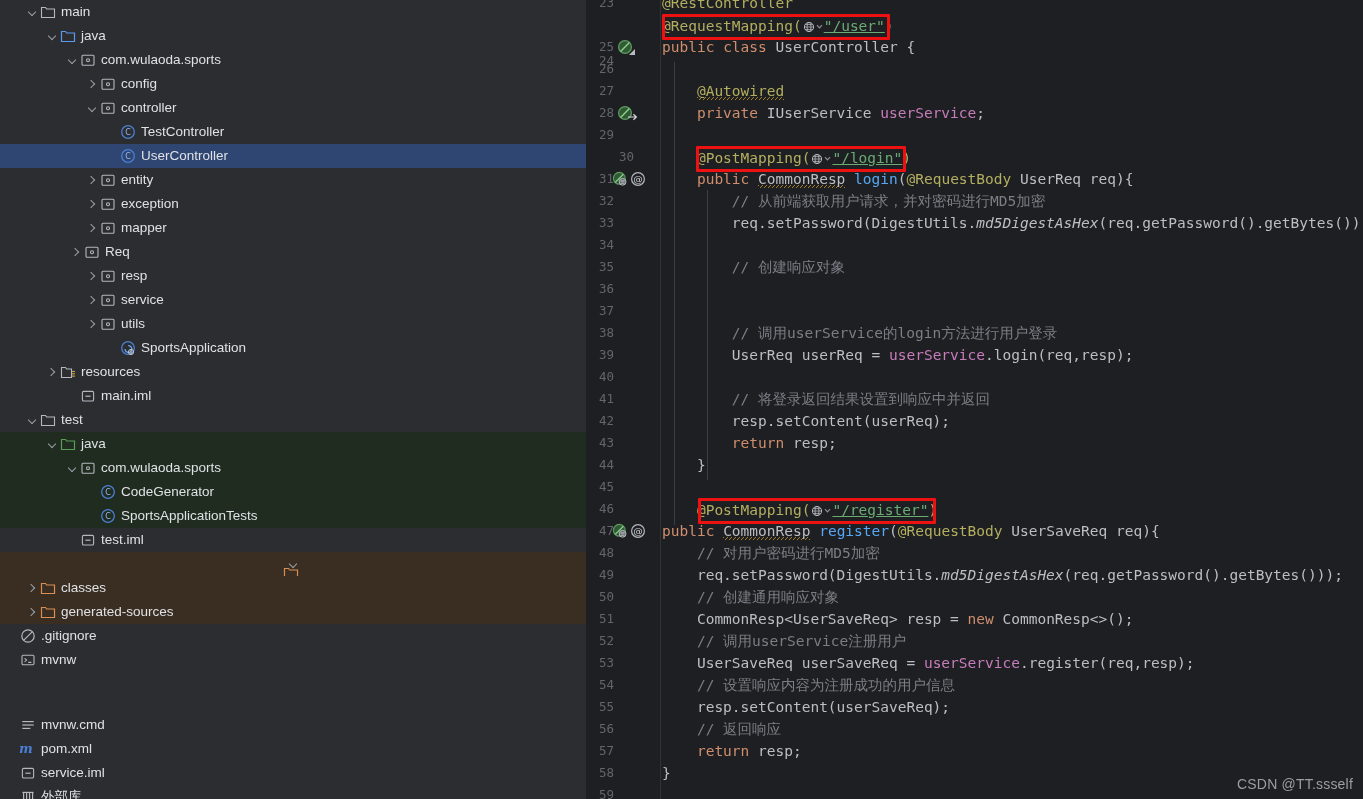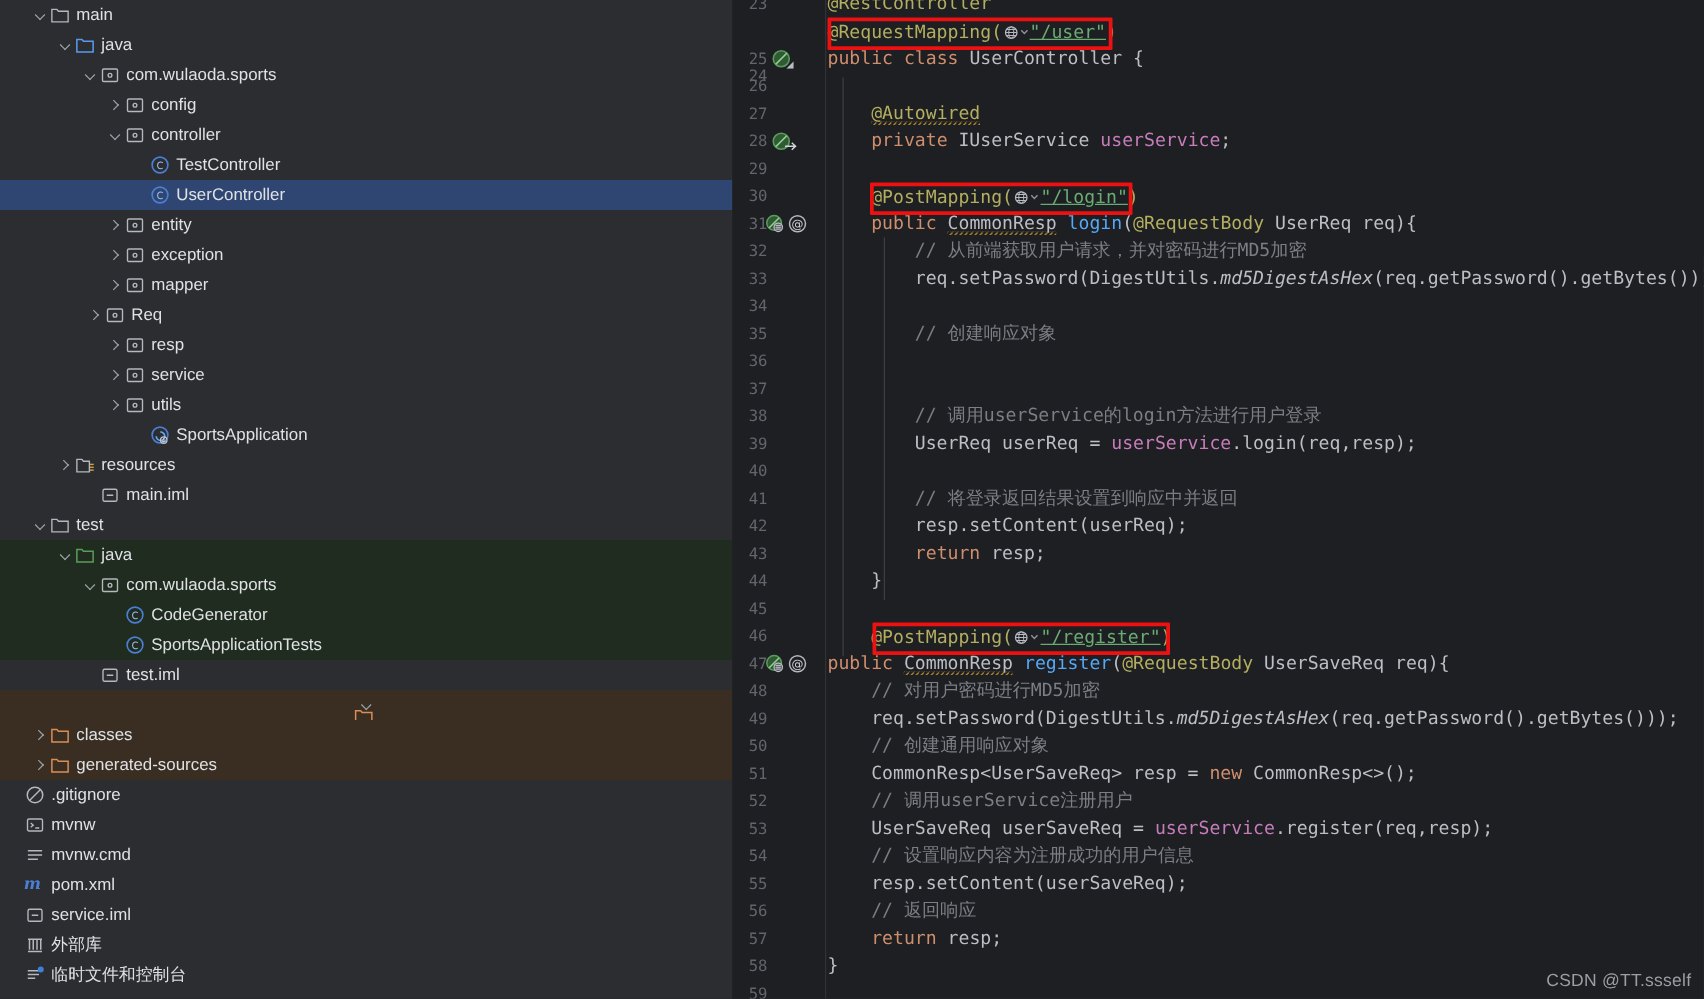--- a/index.html
+++ b/index.html
@@ -442,21 +442,21 @@
       <div class="tree-row" style="padding-left: 6px;">
         <span class="twisty "></span>
         <span class="ic">
           <svg width="16" height="16" viewBox="0 0 16 16">
             <rect x="2" y="3.2" width="12" height="9.6" rx="1.2" fill="none" stroke="#b4b8bf" stroke-width="1.1"></rect>
             <path d="M4.6 6.4l2 1.7-2 1.7M8.2 10.4h3.2" stroke="#b4b8bf" stroke-width="1.1" fill="none"></path>
           </svg>
         </span>
         <span class="lbl">mvnw</span>
       </div>
-      <div class="tree-row" style="padding-left: 6px;">
+      <div class="tree-row" style="padding-left: 6px; margin-top: 41px;">
         <span class="twisty "></span>
         <span class="ic">
           <svg width="16" height="16" viewBox="0 0 16 16">
             <g stroke="#b4b8bf" stroke-width="1.2">
               <path d="M2.3 4.6h11.4"></path>
               <path d="M2.3 8h11.4"></path>
               <path d="M2.3 11.4h8"></path>
             </g>
           </svg>
         </span>
@@ -539,21 +539,21 @@
           <span class="gmark" style="left:31px;"><svg width="16" height="16" viewBox="0 0 16 16">
               <circle cx="8" cy="8" r="6.4" fill="#2f5a33" stroke="#5c9a5e" stroke-width="1.3"></circle>
               <path d="M3.6 12.4L12.4 3.6" stroke="#8fd08f" stroke-width="1.4"></path>
             </svg><svg width="10" height="10" viewBox="0 0 10 10" style="position:absolute;left:11px;top:7px;">
               <path d="M0 5h8M5.4 2.2L8.4 5L5.4 7.8" fill="none" stroke="#d3d6db" stroke-width="1.2"></path>
             </svg></span>
         </div>
         <div class="gline" style="top: 124px;">
           <span class="gnum">29</span>
         </div>
-        <div class="gline" style="top: 146px;">
+        <div class="gline" style="top: 146px; margin-left: 20px;">
           <span class="gnum">30</span>
         </div>
         <div class="gline" style="top: 168px;">
           <span class="gnum">31</span>
           <span class="gmark" style="left:26px;"><svg width="16" height="16" viewBox="0 0 16 16">
               <circle cx="7.3" cy="7.3" r="5.9" fill="#2f5a33" stroke="#5c9a5e" stroke-width="1.2"></circle>
               <path d="M3.2 11.4L11.4 3.2" stroke="#8fd08f" stroke-width="1.3"></path>
               <circle cx="10.6" cy="10.8" r="3.4" fill="#55585e" stroke="#b8bbc1" stroke-width="1"></circle>
               <path d="M8.5 9.3h4.2M8.5 10.8h4.2M8.5 12.3h4.2" stroke="#d6d8dd" stroke-width="0.7"></path>
             </svg></span>

